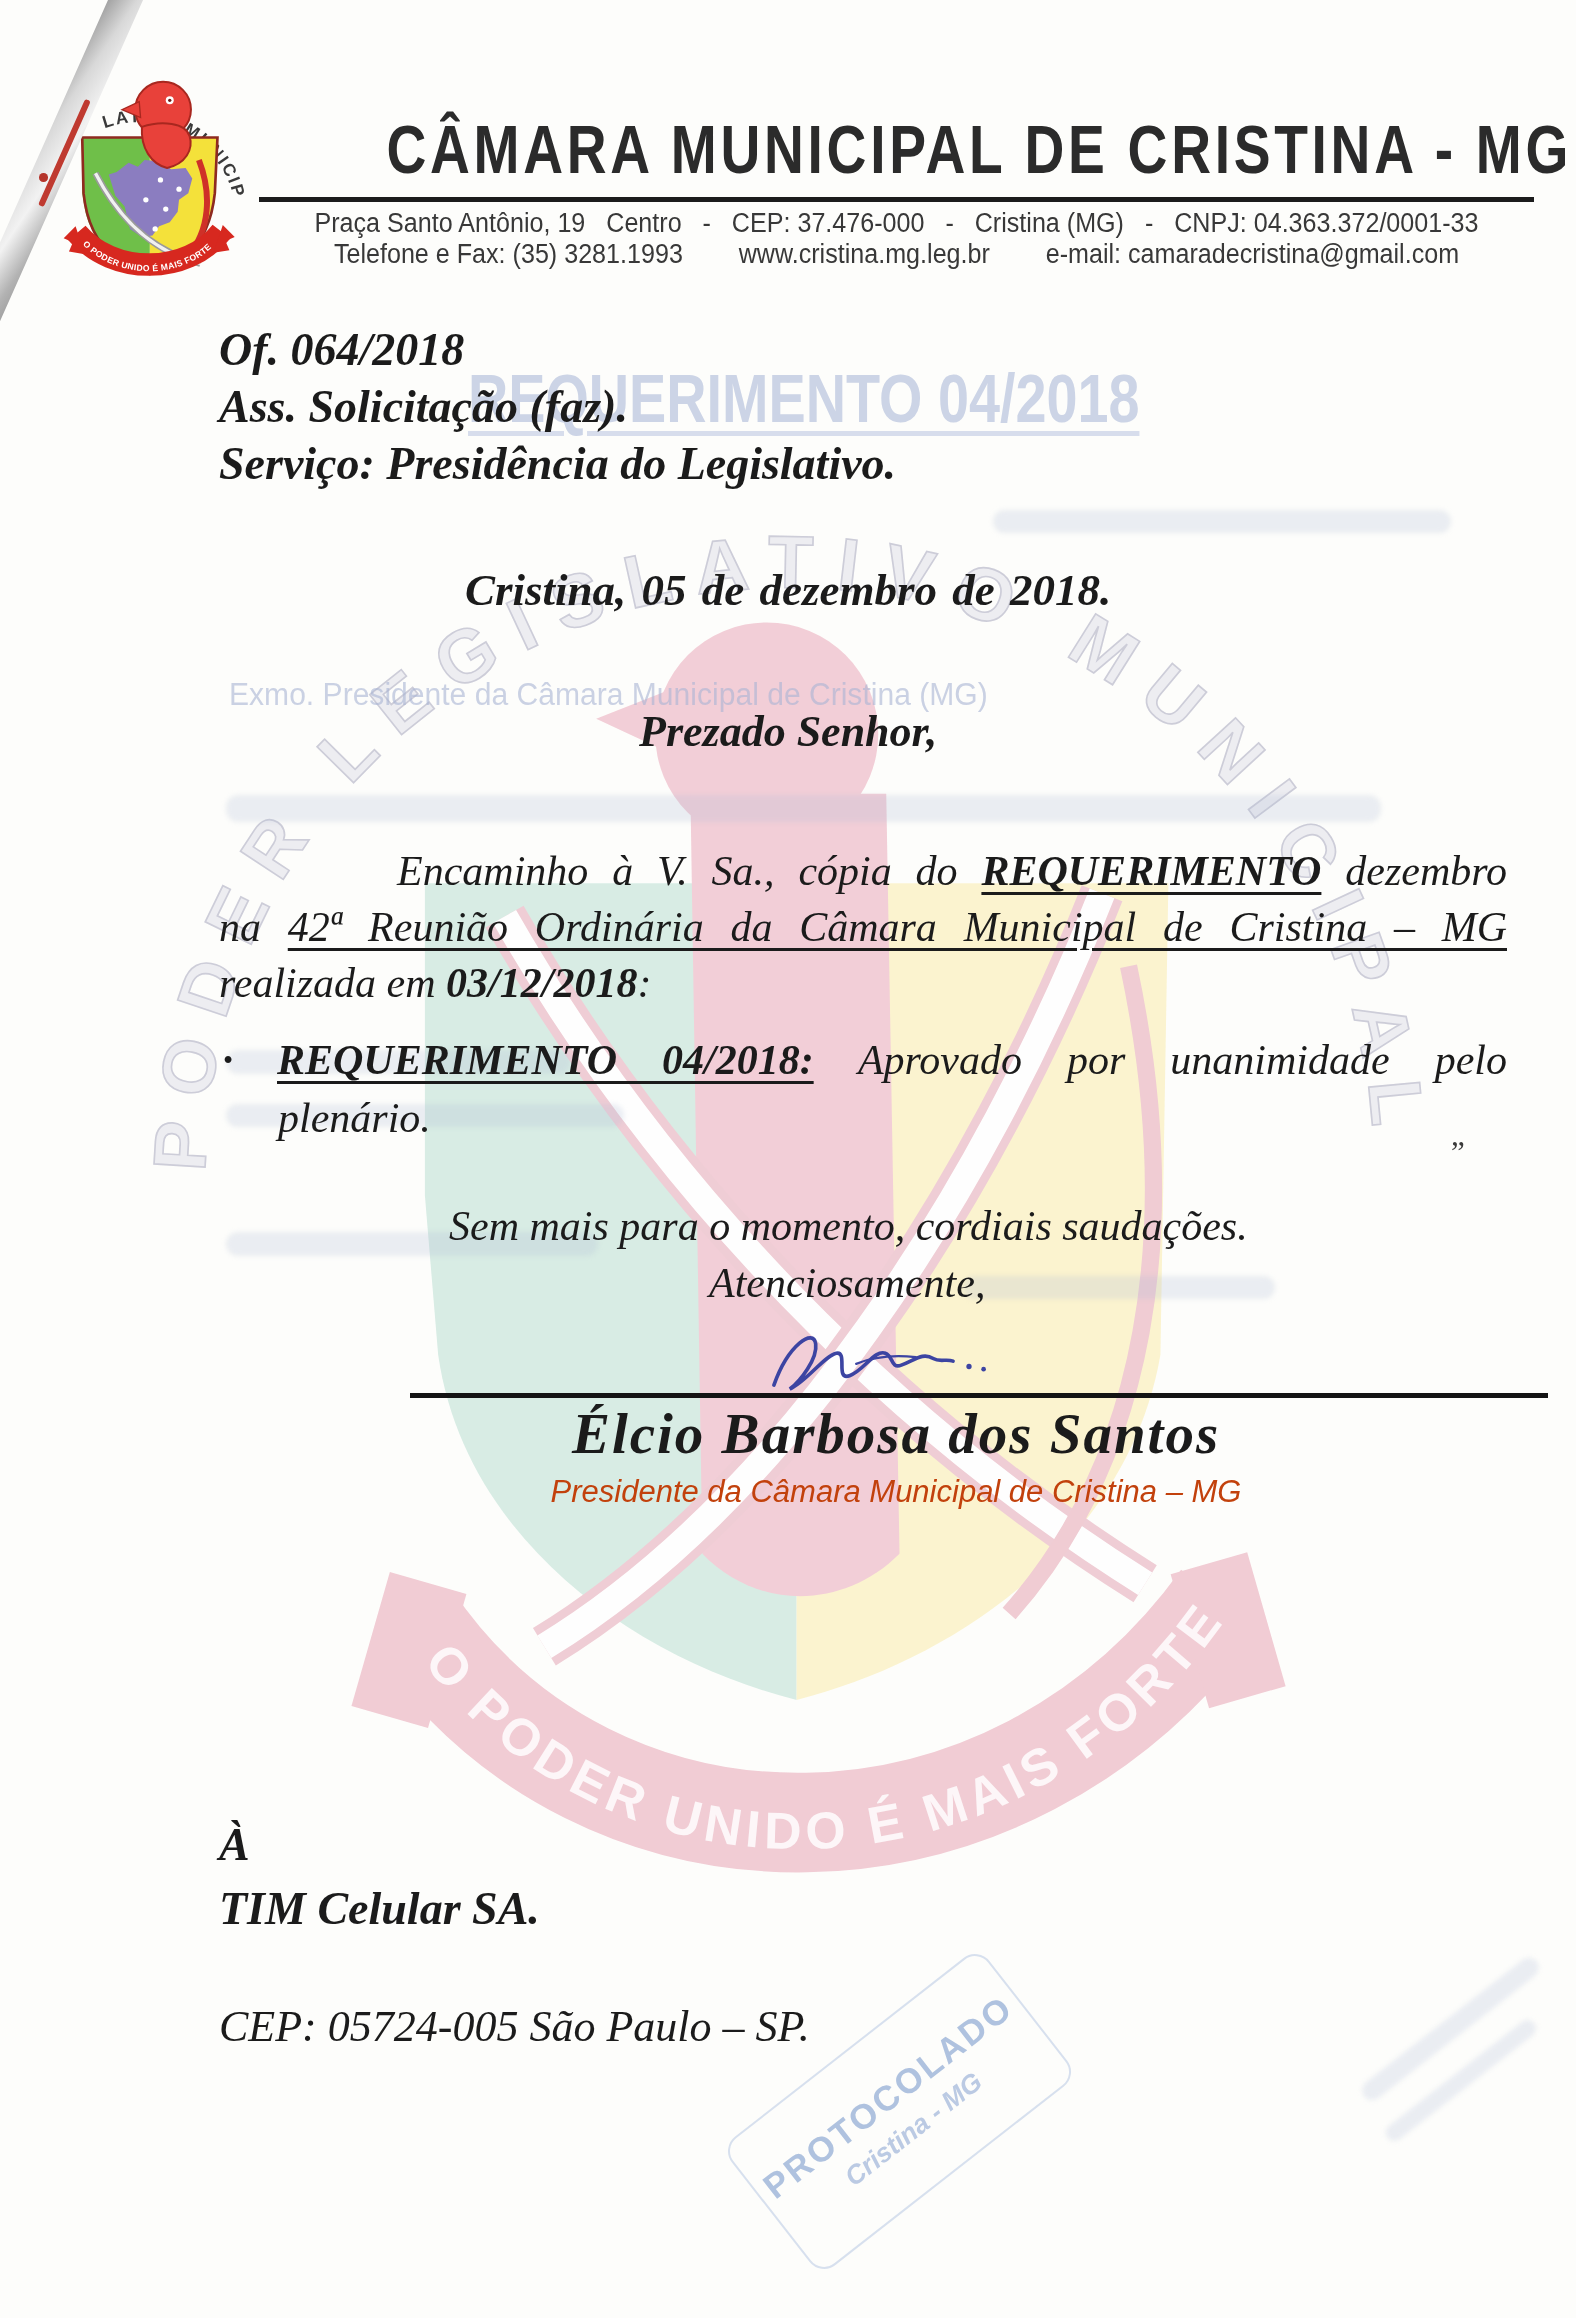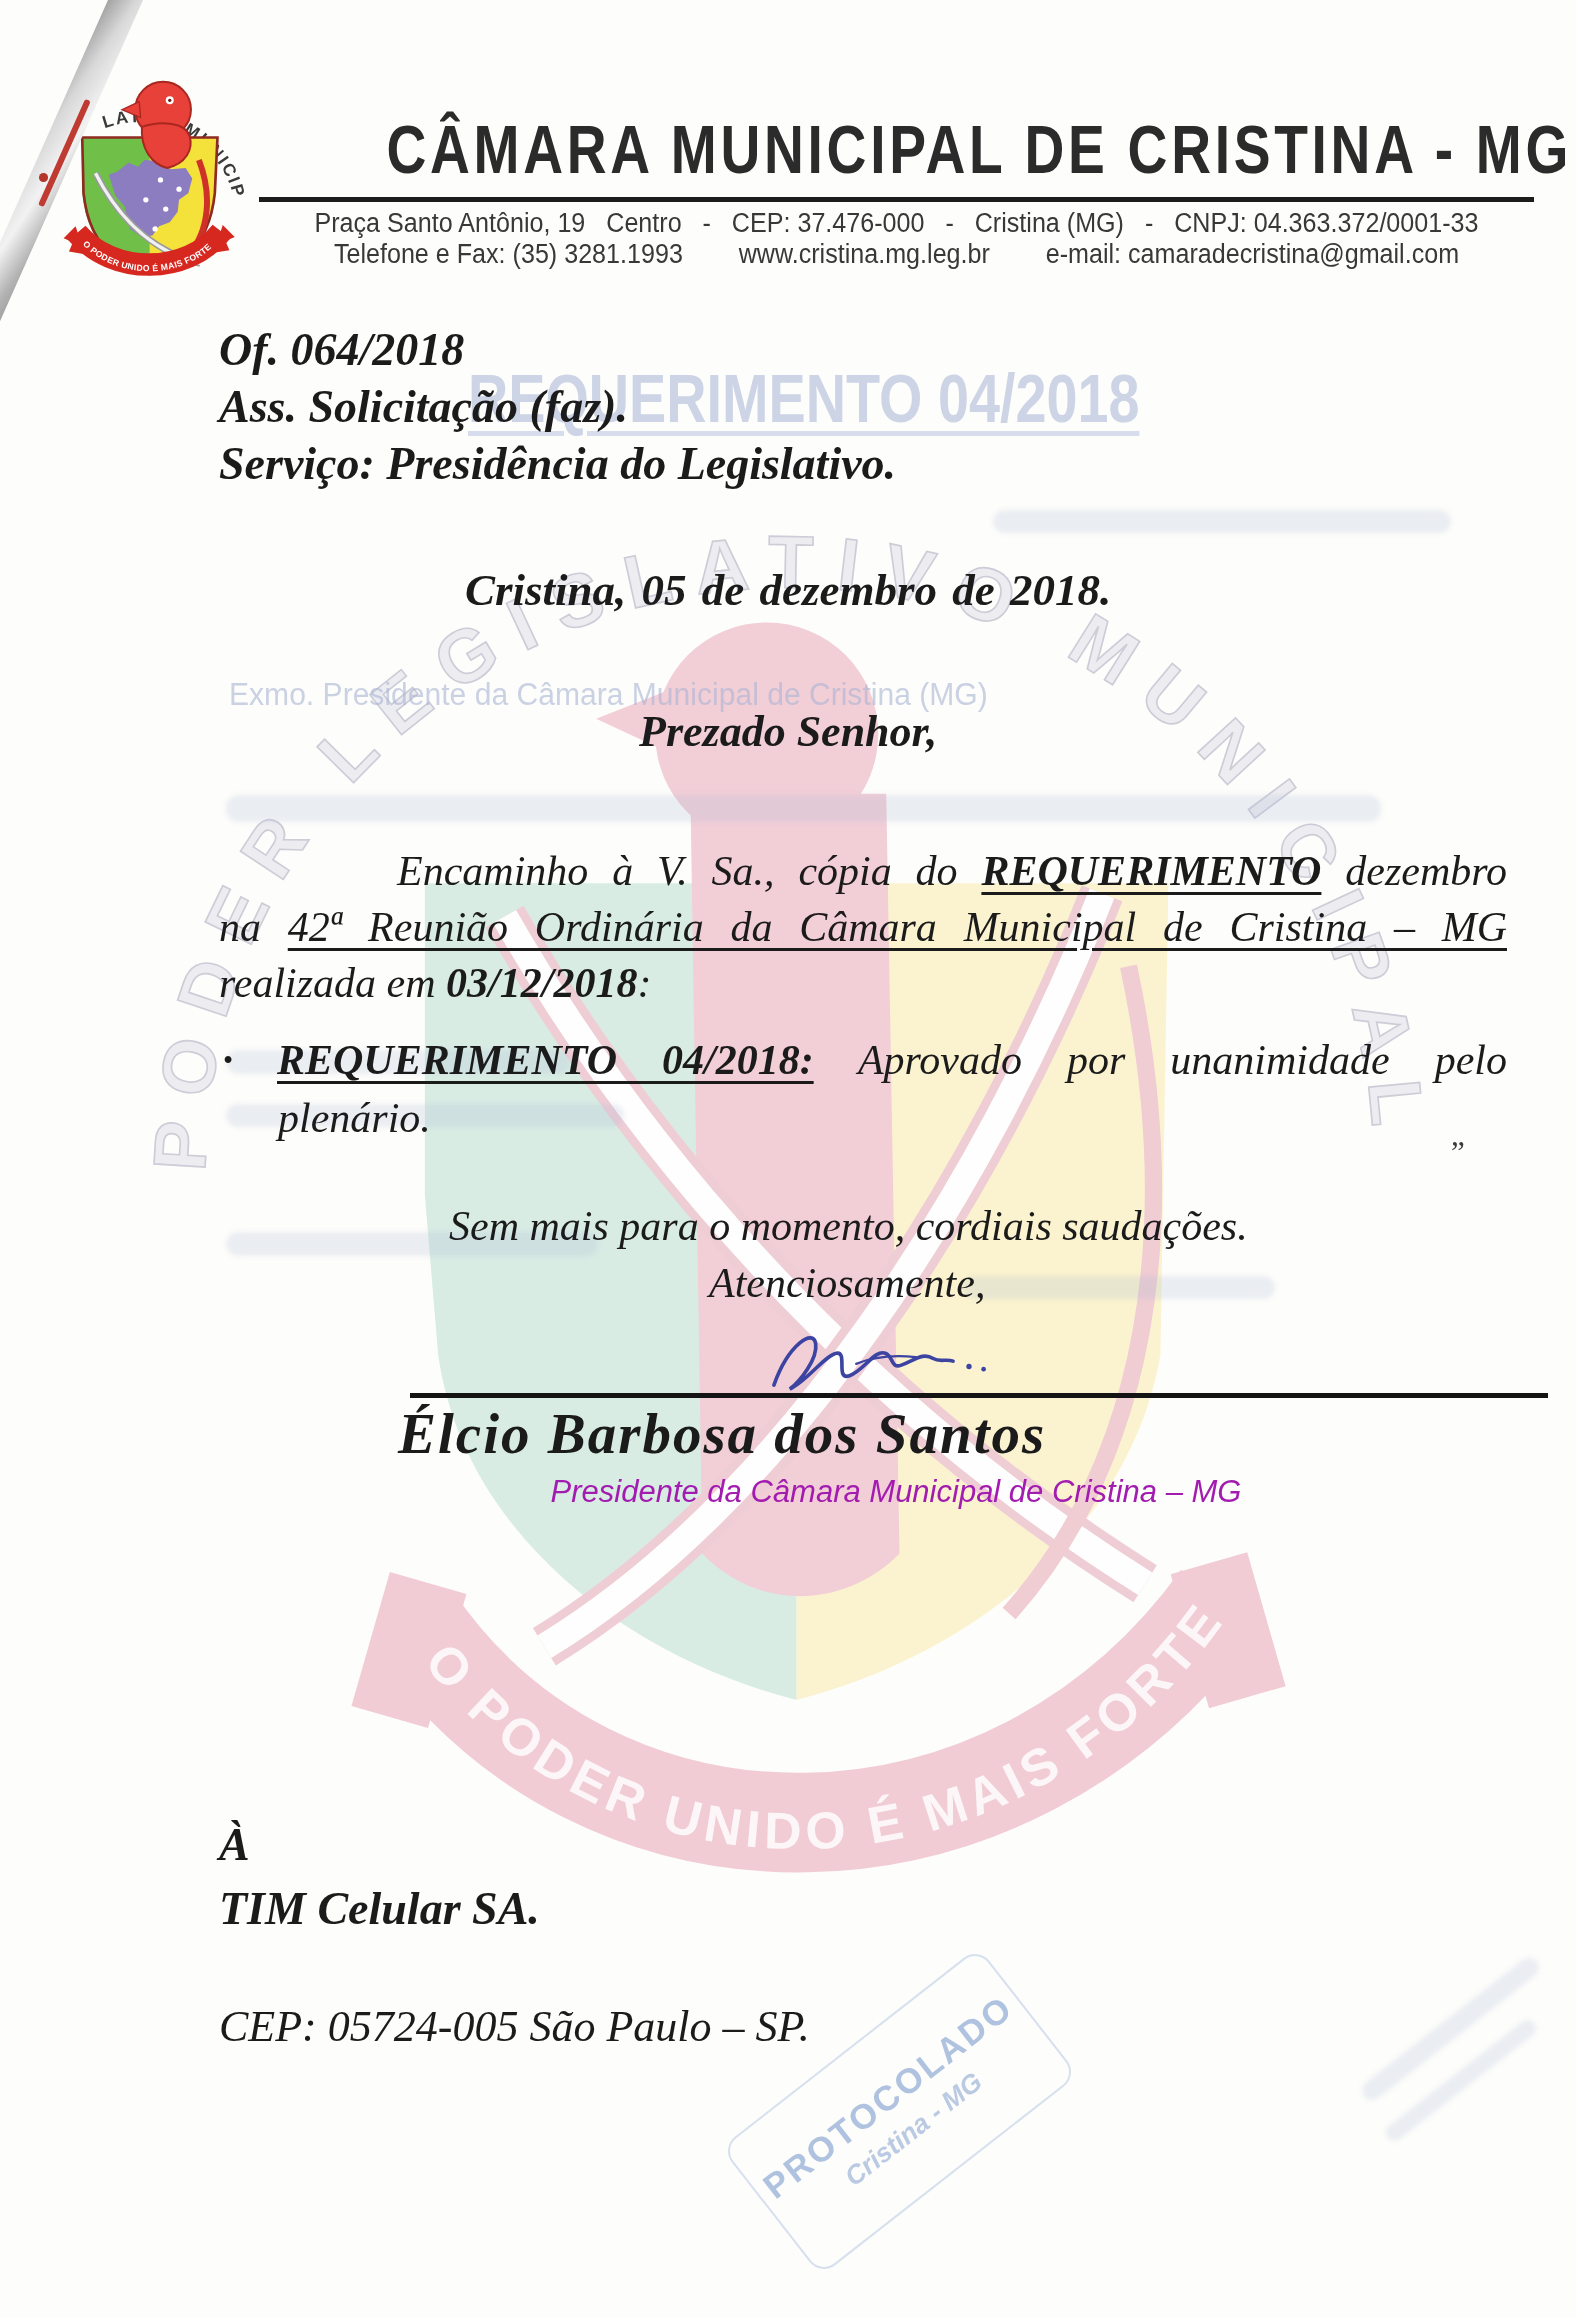--- a/index.html
+++ b/index.html
@@ -84,27 +84,27 @@
   .bold{font-weight:bold;margin-top:36px;}
   .bullet-line{padding-left:58px;box-sizing:border-box;}
   .bullet-dot{left:223px;top:1044px;font-size:29px;font-style:normal;z-index:3;}
   .closing1{left:449px;top:1202px;font-size:42px;font-style:italic;z-index:3;}
   .closing2{left:709px;top:1259px;font-size:42px;font-style:italic;z-index:3;}
 
   
   .sig-svg{left:750px;top:1324px;z-index:3;}
   .sig-rule{left:410px;top:1393px;width:1138px;height:4.6px;background:#141414;z-index:3;}
   .signer-name{
-    left:398px;top:1401px;width:996px;text-align:left;
+    left:398px;top:1401px;width:996px;text-align:center;
     font-size:57px;font-style:italic;font-weight:bold;letter-spacing:2px;z-index:3;
   }
   .signer-role{
     left:398px;top:1474px;width:996px;text-align:center;
     font-family:"Liberation Sans","DejaVu Sans",sans-serif;
-    font-size:31px;font-style:italic;color:#a21caf;z-index:3;
+    font-size:31px;font-style:italic;color:#c2410c;z-index:3;
   }
   .stray{left:1451px;top:1135px;font-size:31px;color:#3a3a3a;z-index:3;}
 
   
   .recip{left:219px;white-space:nowrap;z-index:3;}
   .r-greet{top:1818px;font-size:46px;font-weight:bold;font-style:italic;}
   .r-name{top:1882px;font-size:46px;font-weight:bold;font-style:italic;}
   .r-street{top:1943px;font-size:44px;font-style:italic;}
   .r-city{top:2001px;font-size:44px;font-style:italic;}
 

